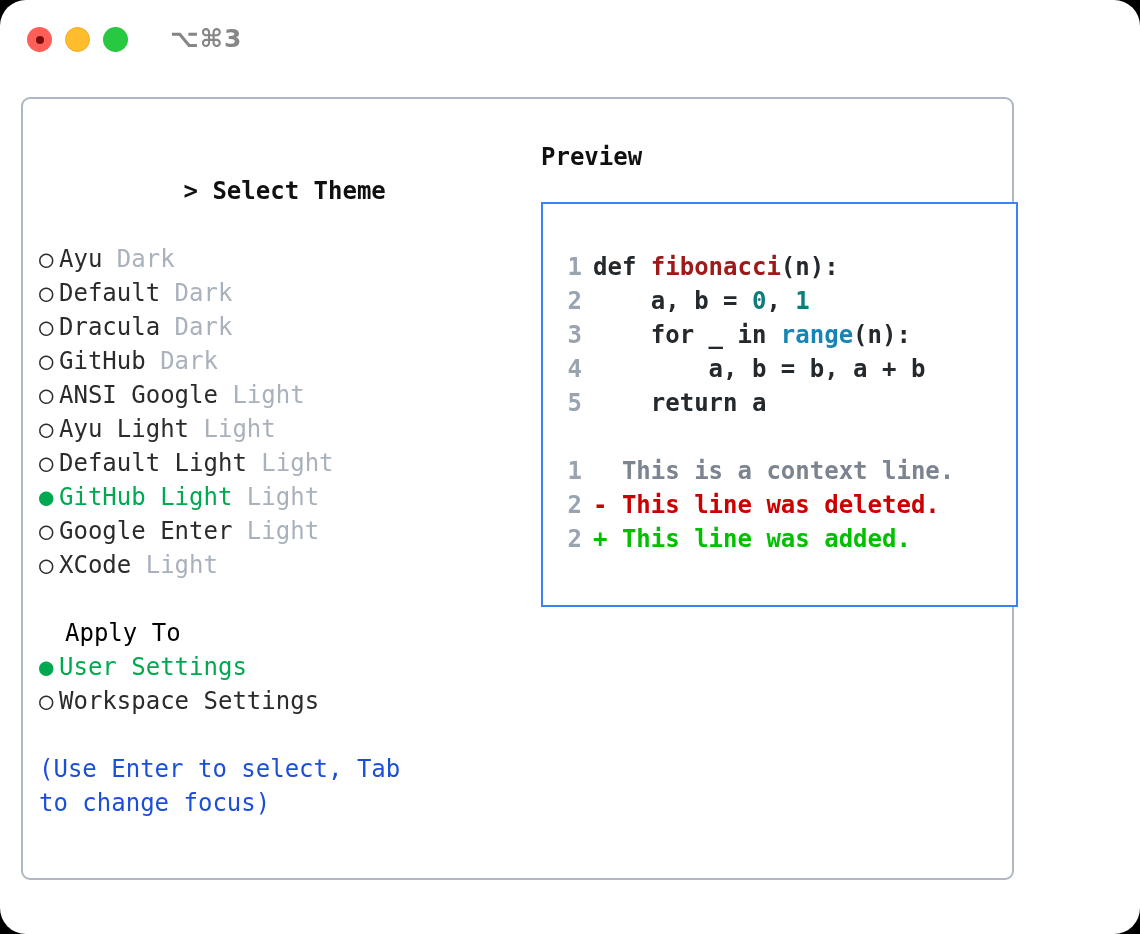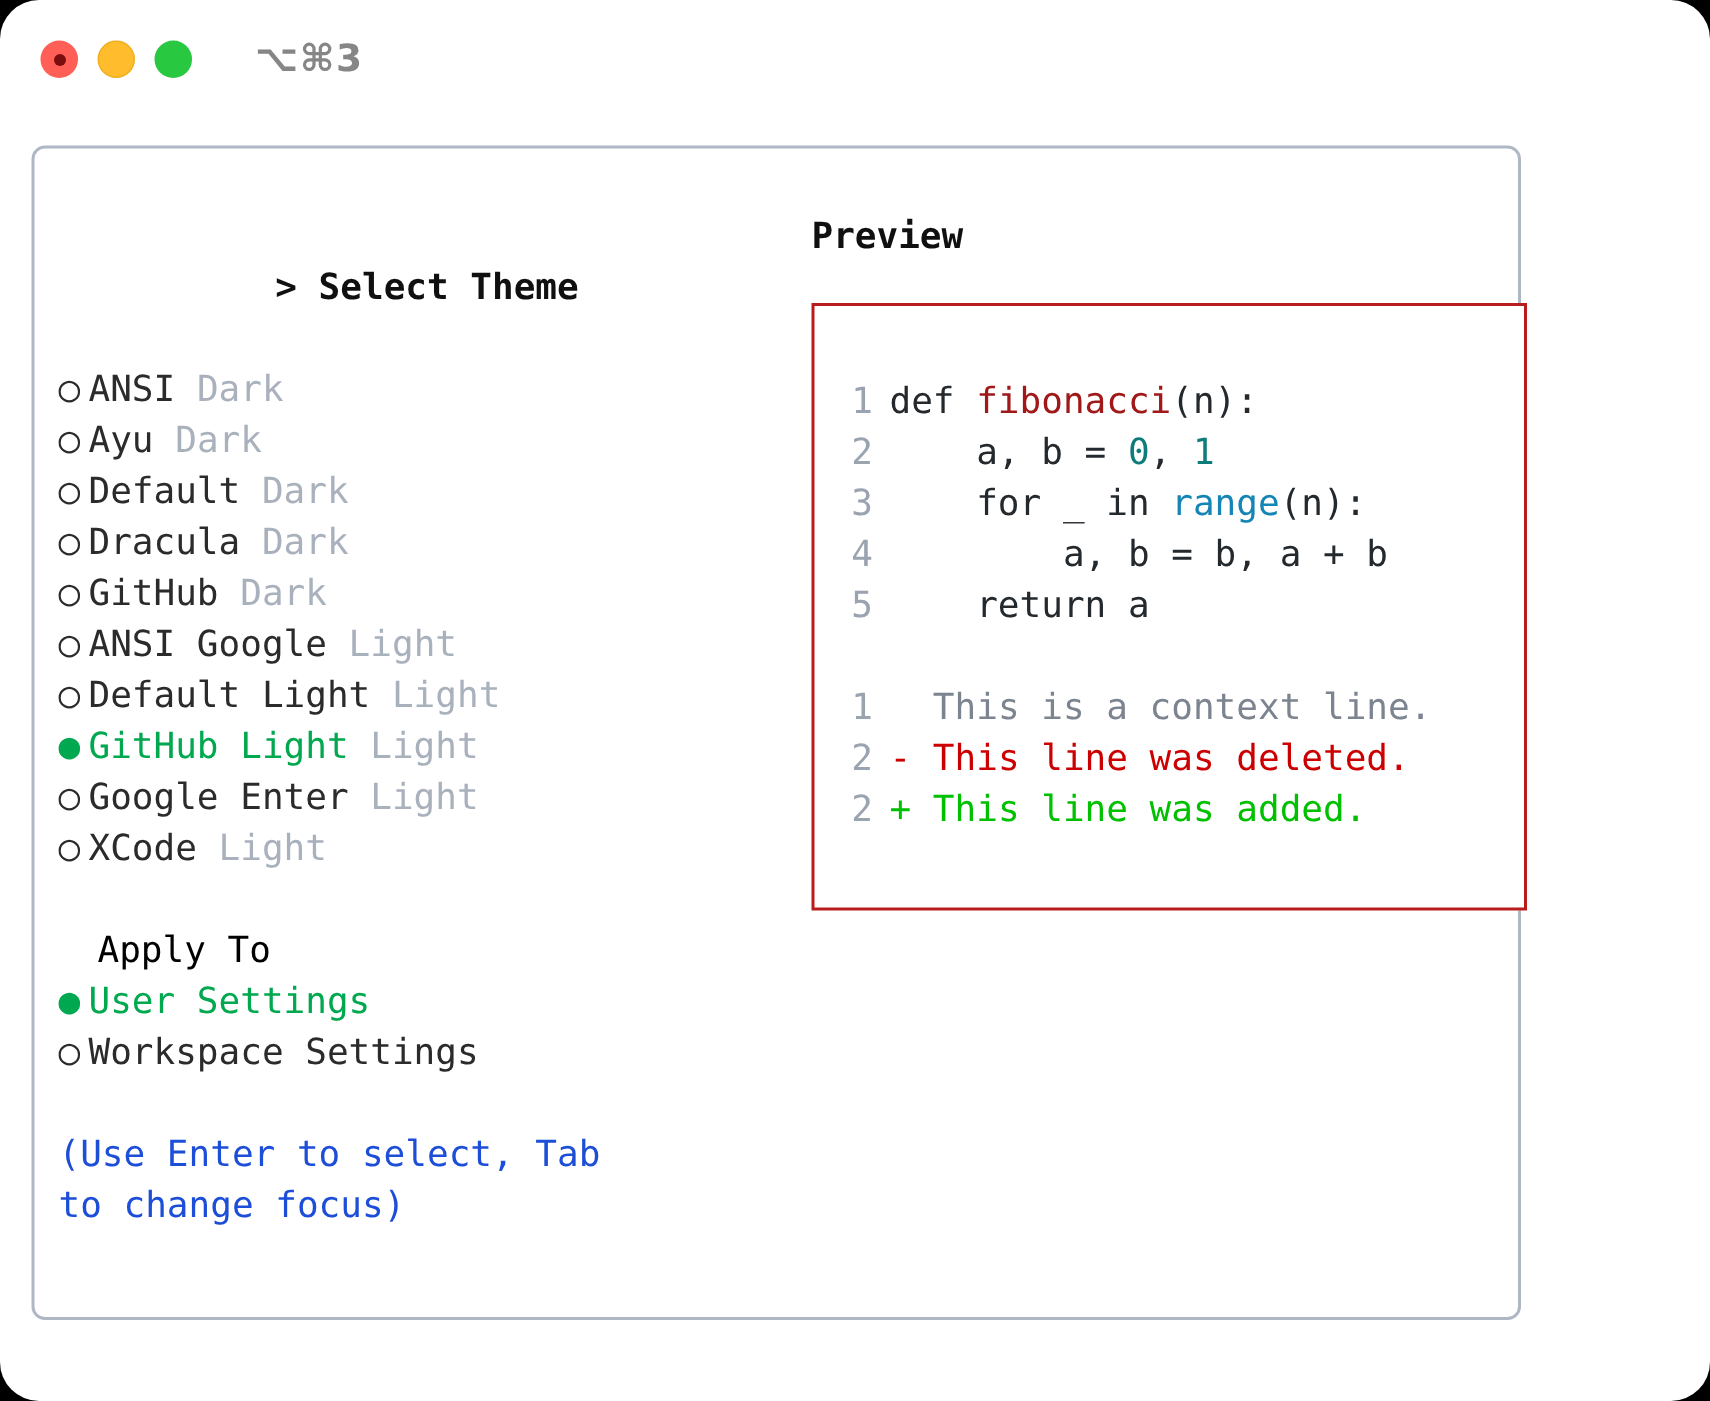--- a/index.html
+++ b/index.html
@@ -157,24 +157,25 @@
     font-size: 24px;
     font-weight: bold;
     color: #101010;
     line-height: 34px;
   }
 
   .preview-box {
     margin-top: 28px;
     width: 477px;
     height: 405px;
-    border: 2px solid #b91c1c;
+    border: 2px solid #3b82f6;
     box-sizing: border-box;
     background: #ffffff;
     position: relative;
+    font-weight: bold;
   }
 
   .code {
     position: absolute;
     left: 17px;
     top: 46px;
     font-size: 24px;
     line-height: 34px;
     white-space: pre;
   }
@@ -215,26 +216,26 @@
   <div class="panel">
     <div class="columns">
 
       <div class="left-col">
 
         <div class="hdr">
           <span class="caret">&gt;</span><span> </span><span>Select Theme</span>
         </div>
 
         <div id="theme-items">
-            <div class="opt-row"><span class="bullet">○</span><span class="label">ANSI</span> <span class="cat">Dark</span></div>
             <div class="opt-row"><span class="bullet">○</span><span class="label">Ayu</span> <span class="cat">Dark</span></div>
             <div class="opt-row"><span class="bullet">○</span><span class="label">Default</span> <span class="cat">Dark</span></div>
             <div class="opt-row"><span class="bullet">○</span><span class="label">Dracula</span> <span class="cat">Dark</span></div>
             <div class="opt-row"><span class="bullet">○</span><span class="label">GitHub</span> <span class="cat">Dark</span></div>
             <div class="opt-row"><span class="bullet">○</span><span class="label">ANSI Google</span> <span class="cat">Light</span></div>
+            <div class="opt-row"><span class="bullet">○</span><span class="label">Ayu Light</span> <span class="cat">Light</span></div>
             <div class="opt-row"><span class="bullet">○</span><span class="label">Default Light</span> <span class="cat">Light</span></div>
             <div class="opt-row selected"><span class="bullet">●</span><span class="label">GitHub Light</span> <span class="cat">Light</span></div>
             <div class="opt-row"><span class="bullet">○</span><span class="label">Google Enter</span> <span class="cat">Light</span></div>
             <div class="opt-row"><span class="bullet">○</span><span class="label">XCode</span> <span class="cat">Light</span></div>
           </div>
 
         <div class="spacer-sm"></div>
 
         <div class="section-title">Apply To</div>
 

